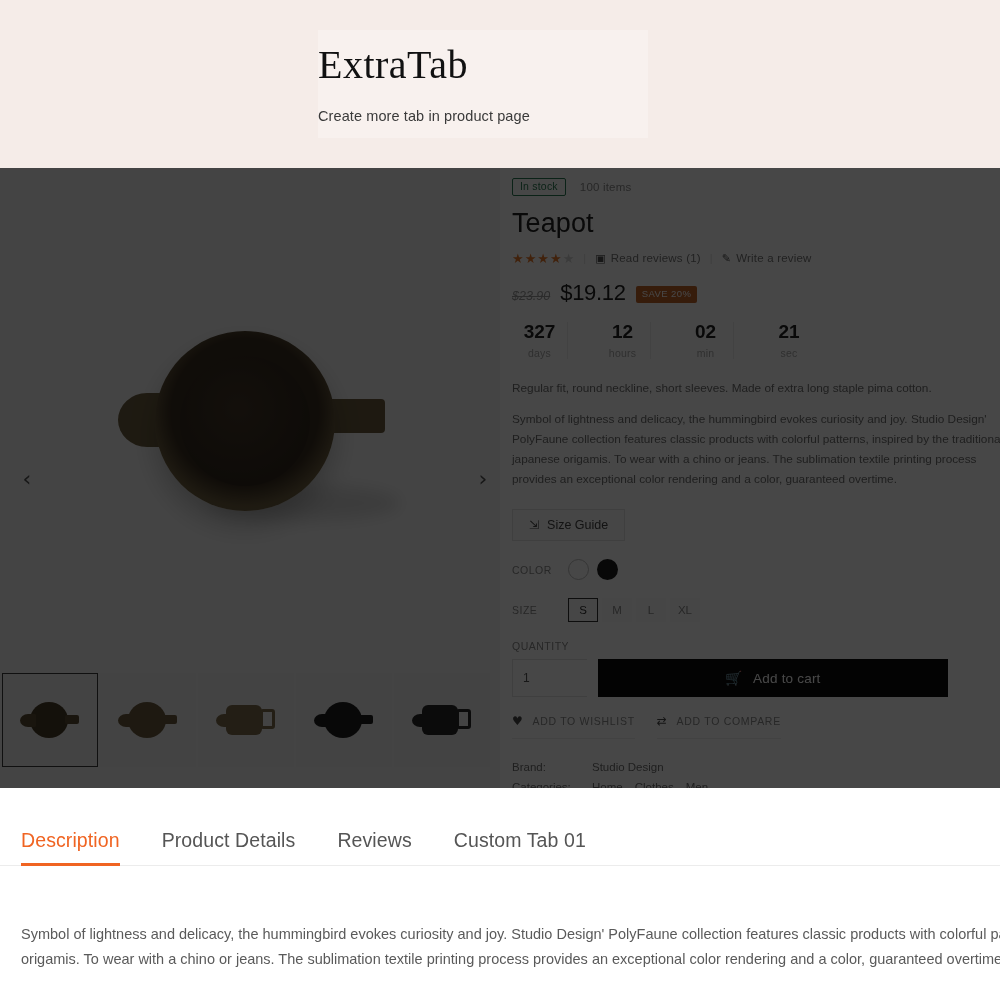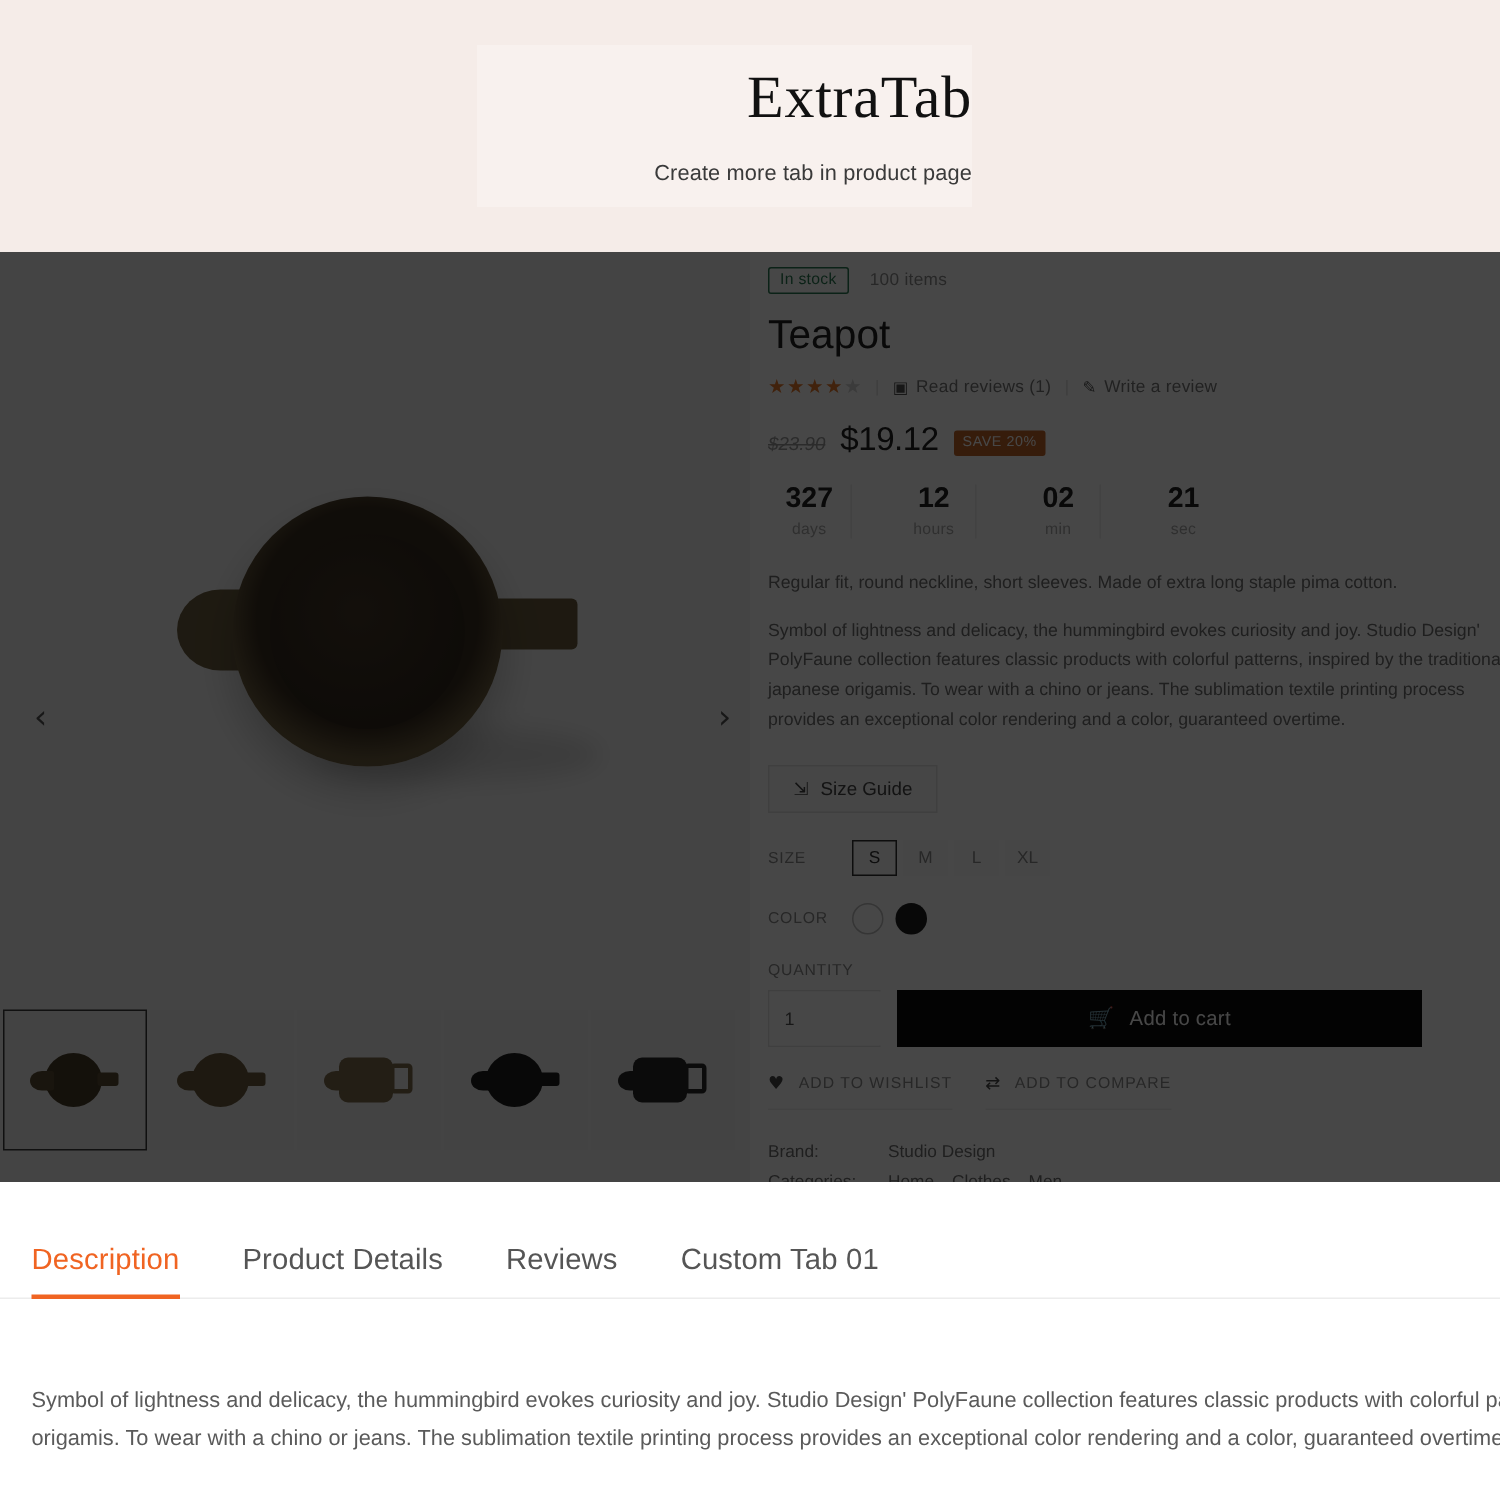--- a/index.html
+++ b/index.html
@@ -16,21 +16,21 @@
   .banner {
     position: absolute; left: 0; top: 0;
     width: 1000px; height: 168px;
     background: #f5ece8;
   }
   .banner-card {
     position: absolute; left: 318px; top: 30px;
     width: 330px; height: 108px;
     background: #f8f1ee;
     display: flex; flex-direction: column;
-    align-items: flex-end; justify-content: center;
+    align-items: flex-start; justify-content: center;
   }
   .banner-title {
     font-family: "Liberation Serif", serif;
     font-size: 40px; font-weight: 400; color: #111;
     letter-spacing: 0.5px; line-height: 1;
   }
   .banner-sub {
     margin-top: 23px;
     font-size: 14.5px; color: #3a3a3a; font-weight: 400;
     letter-spacing: 0.1px;
@@ -393,34 +393,34 @@
 
       <div class="desc-short">Regular fit, round neckline, short sleeves. Made of extra long staple pima cotton.</div>
       <div class="desc-long">Symbol of lightness and delicacy, the hummingbird evokes curiosity and joy. Studio Design' PolyFaune collection features classic products with colorful patterns, inspired by the traditional japanese origamis. To wear with a chino or jeans. The sublimation textile printing process provides an exceptional color rendering and a color, guaranteed overtime.</div>
 
       <div class="size-guide">
         <span class="sg-ic">⇲</span>
         <span>Size Guide</span>
       </div>
 
       <div class="attr-row">
+        <span class="attr-label">COLOR</span>
+        <span class="color-opts">
+          <span class="swatch sw-white"></span>
+          <span class="swatch sw-black"></span>
+        </span>
+      </div>
+
+      <div class="attr-row">
         <span class="attr-label">SIZE</span>
         <span class="size-opts">
           <span class="size-opt sel">S</span>
           <span class="size-opt">M</span>
           <span class="size-opt">L</span>
           <span class="size-opt">XL</span>
-        </span>
-      </div>
-
-      <div class="attr-row">
-        <span class="attr-label">COLOR</span>
-        <span class="color-opts">
-          <span class="swatch sw-white"></span>
-          <span class="swatch sw-black"></span>
         </span>
       </div>
 
       <div class="qty-label">QUANTITY</div>
       <div class="cart-row">
         <div class="qty-box">
           <input class="qty-input" type="text" value="1" style="">
           <span class="qty-steps">
             <span class="qty-step">▲</span>
             <span class="qty-step">▼</span>

